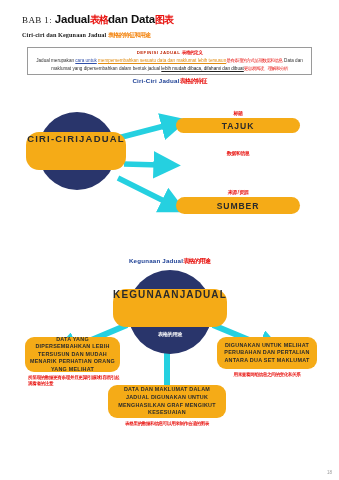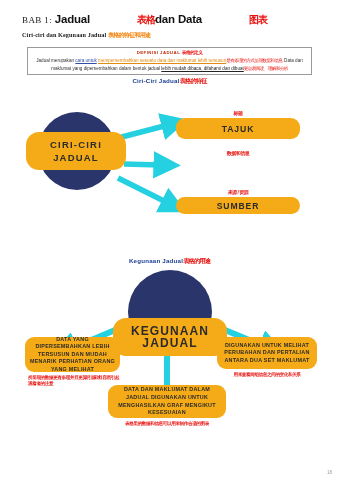--- a/index.html
+++ b/index.html
@@ -18,21 +18,21 @@
     white-space:nowrap;
     font-family:"Liberation Serif", serif;
     font-size:9px; letter-spacing:.4px; color:#1a1a1a;
   }
   .bab-label{font-variant:small-caps;font-size:9px;}
   .bab-title{
     font-family:"Liberation Sans", sans-serif;
     font-weight:bold;font-size:11.5px;letter-spacing:-.2px;
     color:#111;
   }
-  .cn-red{color:#e8130f;font-weight:bold;font-size:10px;letter-spacing:-1px;padding-left:47px;}
+  .cn-red{color:#e8130f;font-weight:bold;font-size:10px;letter-spacing:-1px;}
   .subline{
     position:absolute;left:22px;top:31px;white-space:nowrap;
     font-family:"Liberation Serif", serif;
     font-weight:bold;font-size:6.2px;color:#1a1a1a;letter-spacing:.1px;
   }
   .subline .cn-or{color:#f3820a;font-size:6px;font-weight:bold;letter-spacing:-.7px;}
 
   
   .defbox{
     position:absolute;left:27px;top:47px;width:285px;height:28px;
@@ -63,54 +63,54 @@
   #guna-head{top:257px;}
 
   
   .diagram1{position:absolute;left:0;top:92px;width:339px;height:140px;}
   .circle-navy{
     position:absolute;border-radius:50%;background:#29356b;
   }
   #c1{left:38px;top:20px;width:78px;height:78px;}
   .pill{
     position:absolute;background:#f5ab17;border-radius:12px;
-    display:flex;flex-direction:column;justify-content:center;
+    display:flex;flex-direction:row;justify-content:center;
     color:#2b2b2b;font-weight:bold;text-align:center;
   }
   #pill-center{
     left:26px;top:40px;width:100px;height:38px;border-radius:13px;
     font-size:9.5px;line-height:13px;letter-spacing:1.2px;
   }
   .c1-cn{
     position:absolute;left:38px;top:99px;width:78px;text-align:center;
     color:#ffffff;font-size:5.2px;font-weight:bold;letter-spacing:-.4px;
   }
   .rpill{
     position:absolute;background:#f5ab17;border-radius:9px;
     display:flex;align-items:center;justify-content:center;
     font-weight:bold;color:#2b2b2b;letter-spacing:.9px;
     font-size:8.6px;
   }
-  #r1{left:176px;top:26px;width:124px;height:21px;}
+  #r1{left:176px;top:26px;width:124px;height:15px;}
   #r2{left:168px;top:66px;width:140px;height:17px;}
   #r3{left:176px;top:105px;width:124px;height:17px;}
   .rlab{
     position:absolute;text-align:center;color:#e8130f;
     font-size:5px;font-weight:bold;letter-spacing:-.5px;
   }
   #rl1{left:176px;top:18px;width:124px;}
   #rl2{left:168px;top:58px;width:140px;}
   #rl3{left:176px;top:97px;width:124px;}
 
   
   .diagram2{position:absolute;left:0;top:265px;width:339px;height:200px;}
   #c2{left:128px;top:5px;width:84px;height:84px;}
   #pill-center2{
     left:113px;top:24px;width:114px;height:38px;border-radius:13px;
-    font-size:12px;line-height:12.5px;letter-spacing:1.1px;margin-top:29px;
+    font-size:10px;line-height:12.5px;letter-spacing:1.1px;
   }
   .c2-cn{
     position:absolute;left:128px;top:66px;width:84px;text-align:center;
     color:#ffffff;font-size:5.2px;font-weight:bold;letter-spacing:-.4px;
   }
   .obox{
     position:absolute;background:#f5ab17;border-radius:9px;
     display:flex;align-items:center;justify-content:center;
     text-align:center;color:#2b2b2b;font-weight:bold;
     font-size:5.4px;line-height:7.6px;letter-spacing:.25px;

